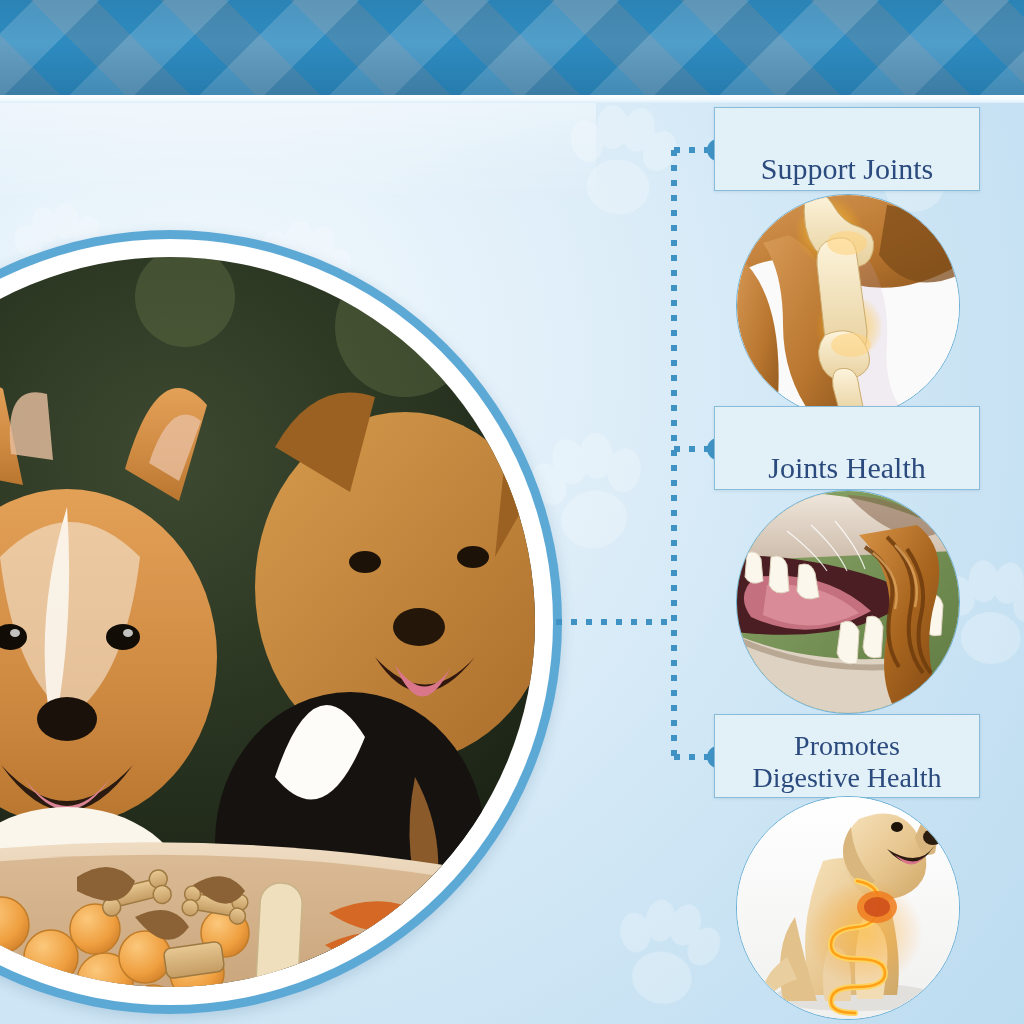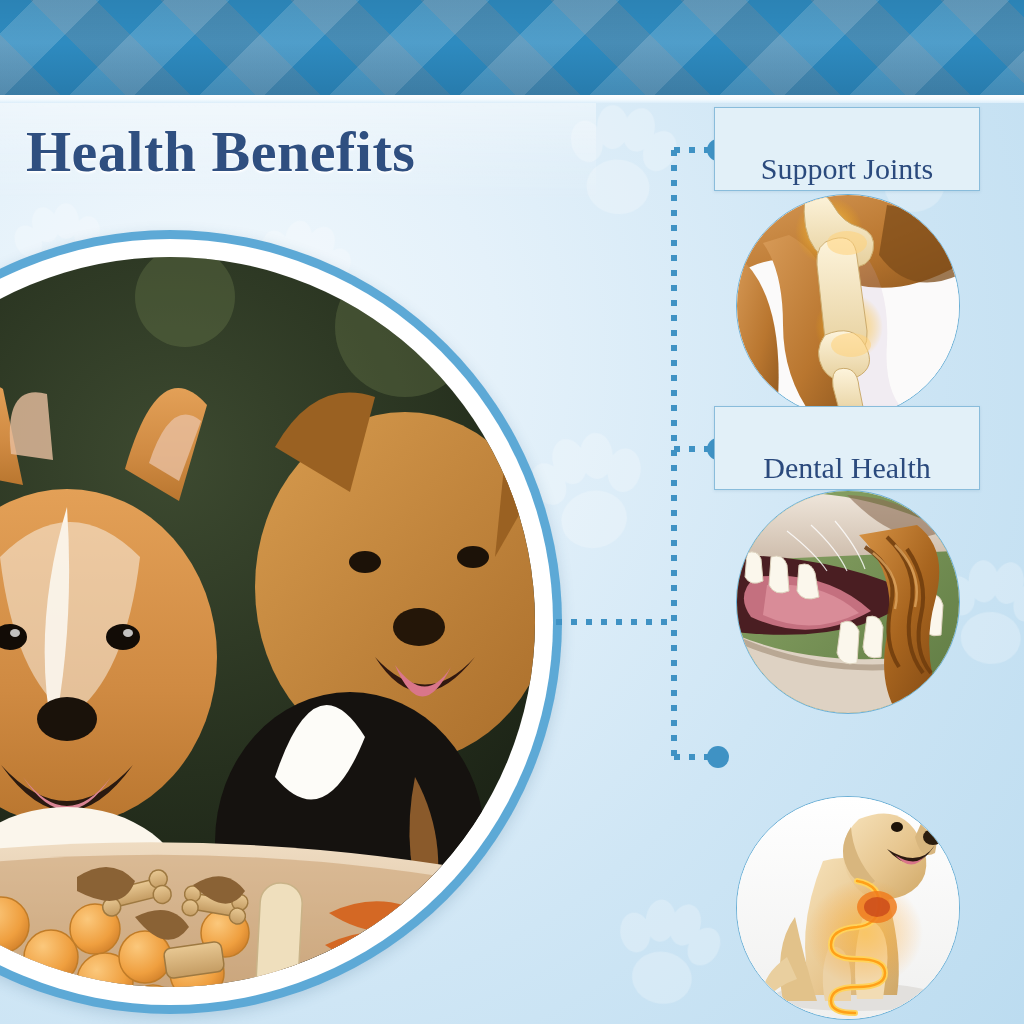--- a/index.html
+++ b/index.html
@@ -141,21 +141,20 @@
     </g>
   </svg>
 
   <div class="header">
     <div class="plaid"></div>
     <div class="header-shade"></div>
   </div>
   <div class="header-gloss"></div>
 
   <div class="title-band"></div>
-  <div class="title">Health Benefits</div>
 
   <div class="hero-wrap">
     <div class="hero-ring"></div>
     <div class="hero-white"></div>
     <div class="hero-photo">
       <svg width="730" height="730" viewBox="0 0 730 730" xmlns="http://www.w3.org/2000/svg">
         <defs>
           <radialGradient id="bokeh" cx="50%" cy="28%" r="78%">
             <stop offset="0%" stop-color="#3d4a30"></stop>
             <stop offset="55%" stop-color="#26301e"></stop>
@@ -355,21 +354,21 @@
         <path d="M96 44 q22 -6 24 18 l10 74 q2 22 -18 26 q-20 4 -24 -18 l-8 -74 q-2 -22 16 -26z"></path>
         <path d="M88 140 q28 -12 40 10 q12 22 -8 32 q-22 10 -34 -8 q-10 -18 2 -34z"></path>
         <path d="M102 174 q18 -4 20 18 l6 30 l-24 0 l-8 -30 q-2 -16 6 -18z"></path>
       </g>
       <ellipse cx="110" cy="48" rx="20" ry="12" fill="#ffd27a" opacity=".55"></ellipse>
       <ellipse cx="114" cy="150" rx="20" ry="12" fill="#ffd27a" opacity=".55"></ellipse>
     </svg>
   </div>
 
   <div class="label-box" id="box-dental">
-    <span>Dental Health</span>
+    <span>Joints Health</span>
   </div>
   <div class="mini-circle" id="mini-dental">
     <svg width="222" height="222" viewBox="0 0 222 222" xmlns="http://www.w3.org/2000/svg">
       <defs>
         <linearGradient id="grassBg" x1="0" y1="0" x2="1" y2="1">
           <stop offset="0%" stop-color="#8ea869"></stop>
           <stop offset="100%" stop-color="#5e7a42"></stop>
         </linearGradient>
         <linearGradient id="muzzle" x1="0" y1="0" x2="0" y2="1">
           <stop offset="0%" stop-color="#efe6db"></stop>
@@ -421,20 +420,26 @@
       </g>
 
       <g stroke="#ffffff" stroke-width="1.2" opacity=".8" fill="none">
         <path d="M50 40 q28 22 40 40"></path>
         <path d="M74 34 q26 24 36 46"></path>
         <path d="M98 30 q22 26 30 48"></path>
       </g>
     </svg>
   </div>
 
+  <div class="label-box" id="box-digest">
+    <span>
+      <span>Promotes</span><br>
+      <span>Digestive Health</span>
+    </span>
+  </div>
   <div class="mini-circle" id="mini-digest">
     <svg width="222" height="222" viewBox="0 0 222 222" xmlns="http://www.w3.org/2000/svg">
       <defs>
         <linearGradient id="goldenCoat" x1="0" y1="0" x2="1" y2="1">
           <stop offset="0%" stop-color="#f6e2bb"></stop>
           <stop offset="55%" stop-color="#e7c68f"></stop>
           <stop offset="100%" stop-color="#cfa766"></stop>
         </linearGradient>
         <radialGradient id="gutGlow" cx="50%" cy="50%" r="50%">
           <stop offset="0%" stop-color="#ffb21f" stop-opacity=".95"></stop>

